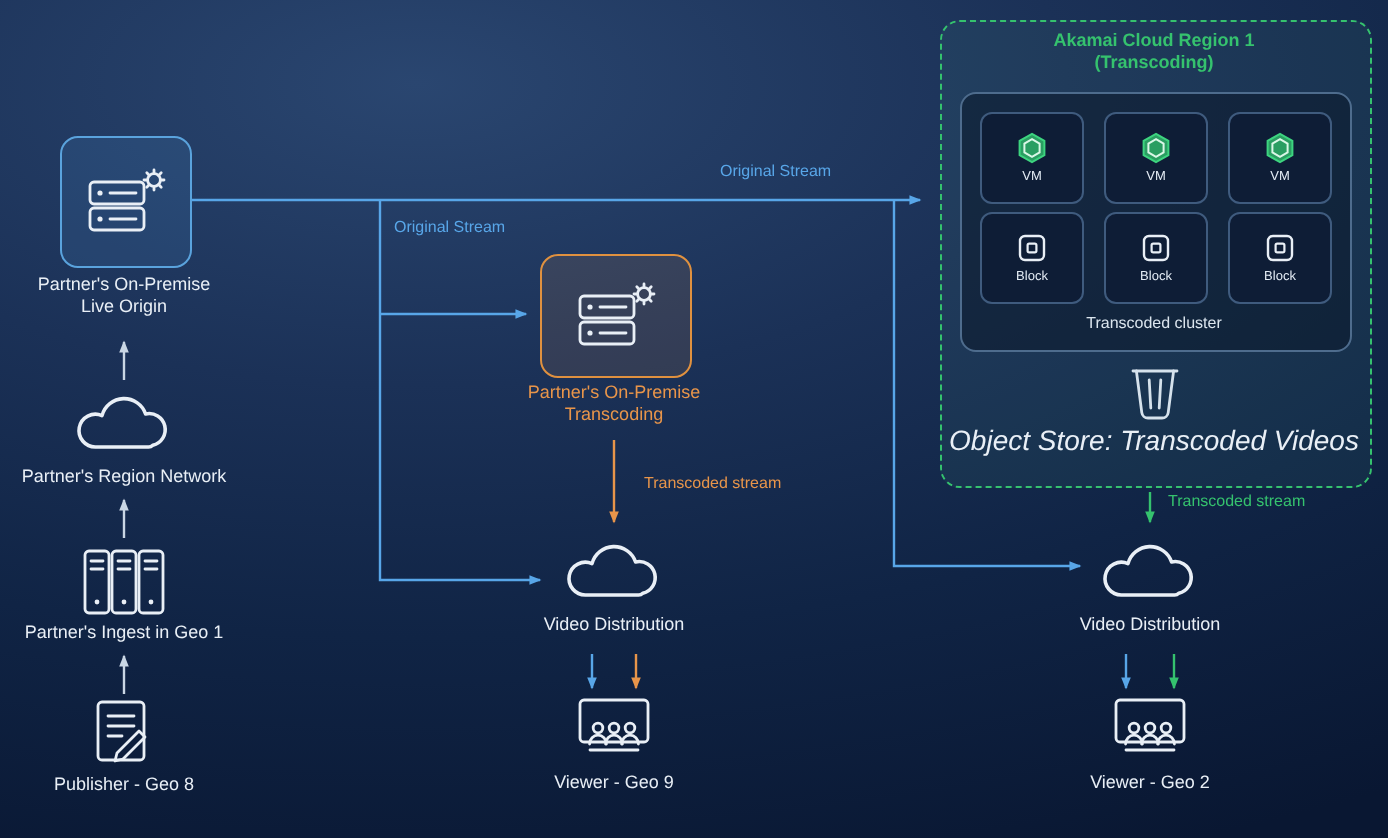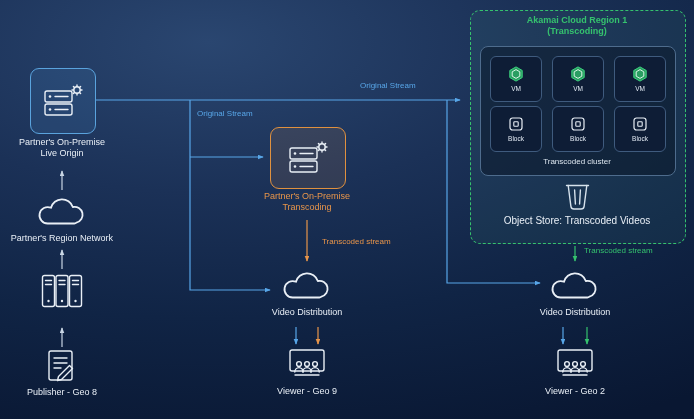--- a/index.html
+++ b/index.html
@@ -13,21 +13,21 @@
   .lbl-blue{color:var(--blue-accent,#58a6e8);}
   .region-title{font-weight:bold;}
   .stream{position:absolute;font-size:8px;line-height:9px;white-space:nowrap;}
   .origin-box{left:30px;top:68px;width:64px;height:64px;border:1.5px solid #5aa3dd;border-radius:9px;background:rgba(88,166,232,.13);display:flex;align-items:center;justify-content:center;}
   .transcode-box{left:270px;top:127px;width:74px;height:60px;border:1.5px solid #e0913f;border-radius:9px;background:rgba(232,149,74,.12);display:flex;align-items:center;justify-content:center;}
   .akamai-region{left:470px;top:10px;width:214px;height:232px;border:1.2px dashed var(--green-accent,#35c26e);border-radius:10px;background:rgba(94,200,150,.07);}
   .cluster-box{left:480px;top:46px;width:194px;height:128px;border:1px solid #4e6c8d;border-radius:8px;background:rgba(11,23,42,.55);}
   .tile{position:absolute;width:50px;height:44px;background:#0e1d36;border:1px solid #3f5b7e;border-radius:6px;display:flex;flex-direction:column;align-items:center;justify-content:center;gap:3px;}
   .tile-label{font-size:6.5px;line-height:7px;color:#e3ebf4;}
   .cluster-label{font-size:8px;}
-  .objstore-label{font-size:10px;}
+  .objstore-label{font-size:14px;font-style:italic;}
   svg.icon{display:block;position:absolute;}
   svg.icon.inbox{position:static;}
   .ic{stroke:#e9eff6;stroke-width:1.4;fill:none;stroke-linecap:round;stroke-linejoin:round;}
   .ic-fill{fill:#e9eff6;stroke:none;}
   .connectors{position:absolute;left:0;top:0;}
   .st-blue{stroke:var(--blue-accent,#58a6e8);}
   .st-orange{stroke:var(--orange-accent,#e8954a);}
   .st-green{stroke:var(--green-accent,#35c26e);}
   .st-neutral{stroke:var(--arrow-neutral,#c9d6e4);}
   .edge{fill:none;stroke-width:1.2;}
@@ -156,20 +156,21 @@
     <g class="ic">
       <rect x="1.5" y="1.5" width="12" height="31" rx="2"></rect>
       <rect x="15" y="1.5" width="12" height="31" rx="2"></rect>
       <rect x="28.5" y="1.5" width="12" height="31" rx="2"></rect>
       <path d="M4.5,6.5 H10.5 M4.5,10.5 H10.5 M18,6.5 H24 M18,10.5 H24 M31.5,6.5 H37.5 M31.5,10.5 H37.5"></path>
     </g>
     <circle class="ic-fill" cx="7.5" cy="27" r="1.2"></circle>
     <circle class="ic-fill" cx="21" cy="27" r="1.2"></circle>
     <circle class="ic-fill" cx="34.5" cy="27" r="1.2"></circle>
   </svg>
+  <div class="label" style="left:0px;top:311px;width:124px;">Partner's Ingest in Geo 1</div>
 
   <svg class="icon" style="left:45px;top:349px;" width="34" height="34" viewBox="0 0 34 34">
     <g class="ic">
       <rect x="4" y="2" width="23" height="29" rx="2"></rect>
       <path d="M9,9 H22 M9,14 H22 M9,19 H16"></path>
       <path d="M13.5,27.5 L24.5,16.5 L27.5,19.5 L16.5,30.5 L12.5,31.5 Z"></path>
     </g>
   </svg>
   <div class="label" style="left:0px;top:387px;width:124px;">Publisher - Geo 8</div>
 

